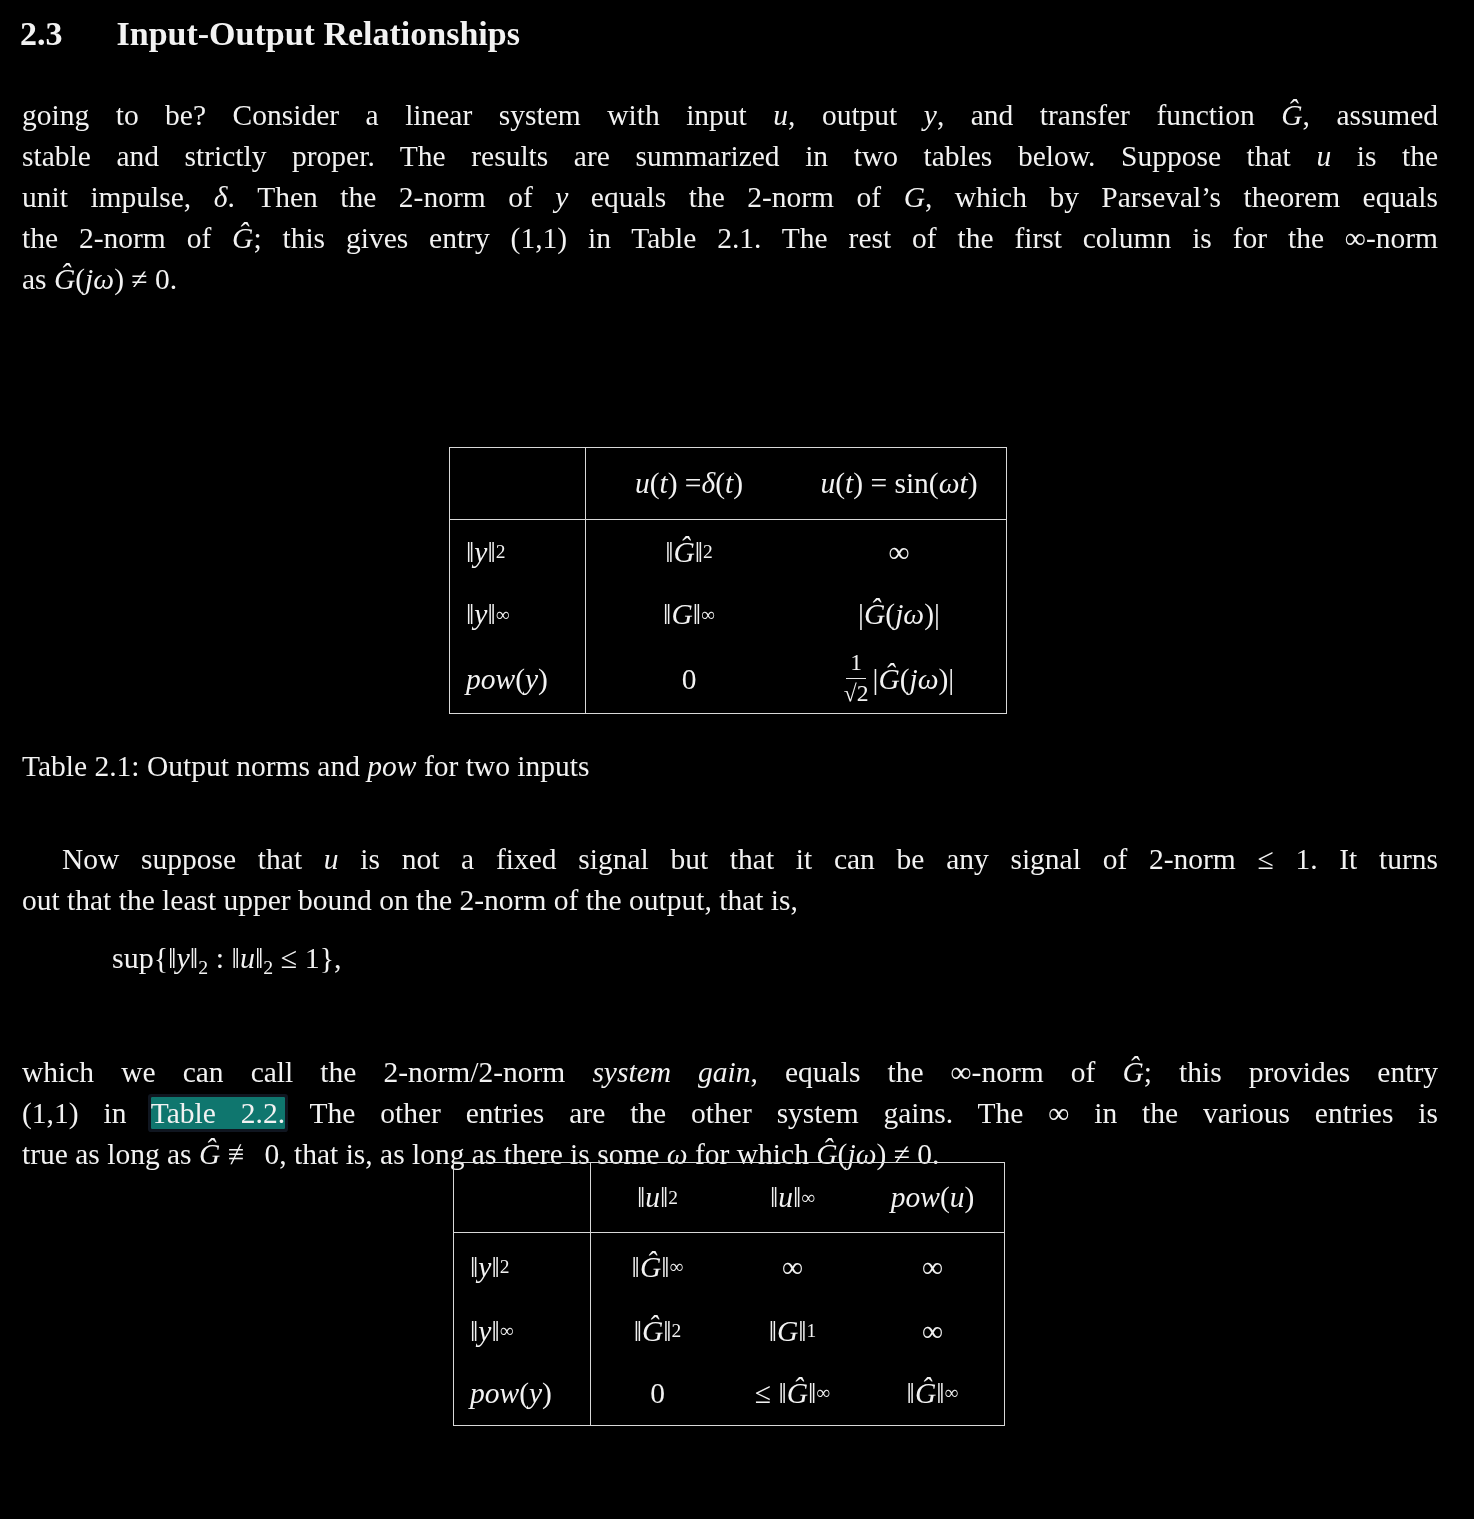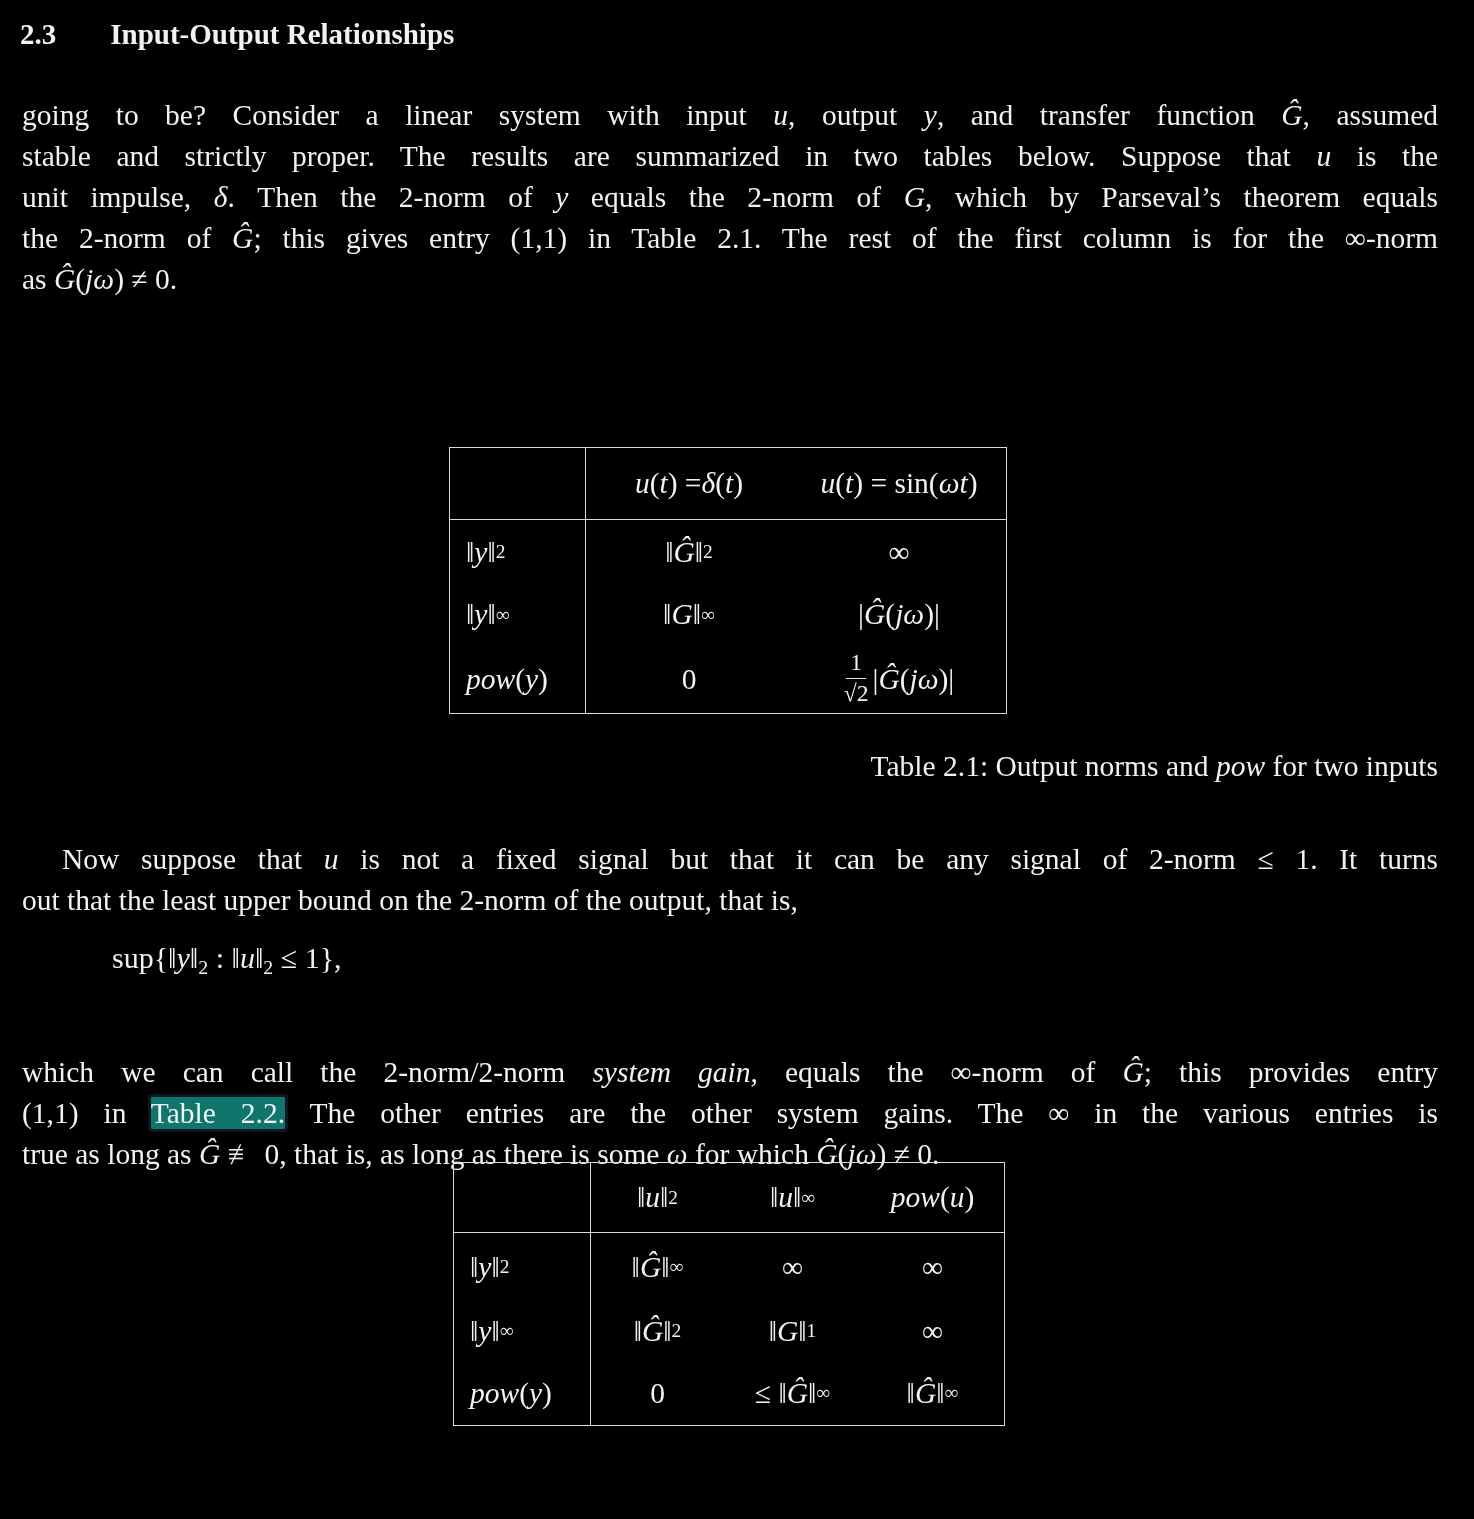--- a/index.html
+++ b/index.html
@@ -3,21 +3,21 @@
 <meta charset="utf-8">
 <style>
   html,body { margin:0; padding:0; background:#000; }
   .page {
     position:relative; width:1474px; height:1519px;
     background:#000; color:#f2f2f2; overflow:hidden;
     font-family:"Liberation Serif","DejaVu Serif",serif;
   }
   .heading {
     position:absolute; left:20px; top:10px;
-    font-size:29px; font-weight:bold; line-height:48px;
+    font-size:34px; font-weight:bold; line-height:48px;
   }
   .heading .num { display:inline-block; margin-right:54px; }
   .para { position:absolute; left:22px; width:1416px; font-size:29.5px; line-height:41px; }
   .jline { text-align:justify; text-align-last:justify; white-space:normal; }
   .jline.last { text-align-last:auto; }
   #p1 { top:95px; }
   #p2 { top:831px;margin-top:8px; }
   #p2 .indent1 { text-indent:40px; }
   #p3 { top:1008px;margin-top:44px; }
   .equation { position:absolute; left:112px; top:937px; font-size:30px; line-height:41px; }
@@ -29,21 +29,21 @@
   }
   #t1 { left:449px; top:447px; width:558px; height:267px;
         grid-template-columns:136px 206px auto;
         grid-template-rows:72px 64px 61px auto; }
   #t2 { left:453px; top:1162px; width:552px; height:264px;
         grid-template-columns:137px 133px 137px auto;
         grid-template-rows:70px 68px 60px auto; }
   .cell { display:flex; align-items:center; justify-content:center; box-sizing:border-box; }
   .rowlabel { justify-content:flex-start; padding-left:16px; border-right:1.5px solid #d9d9d9; }
   .hdr { border-bottom:1.5px solid #d9d9d9; }
-  .caption { position:absolute; left:22px; width:1416px; text-align:right; font-size:29.5px; }
+  .caption { position:absolute; left:22px; width:1416px; text-align:left; font-size:29.5px; }
   #cap1 { top:750px; }
   #cap2 { top:1458px; }
   .frac {
     display:inline-flex; flex-direction:column; align-items:center;
     font-size:80%; line-height:1.15; margin-right:4px; transform:translateY(-1px);
   }
   .frac .num { border-bottom:1.8px solid #e8e8e8; padding:0 4px 1px; }
   .frac .den { padding-top:1px; }
   .hl { background:#0f766e; box-shadow:0 0 0 3px #101620; border-radius:1px; }
 </style>

